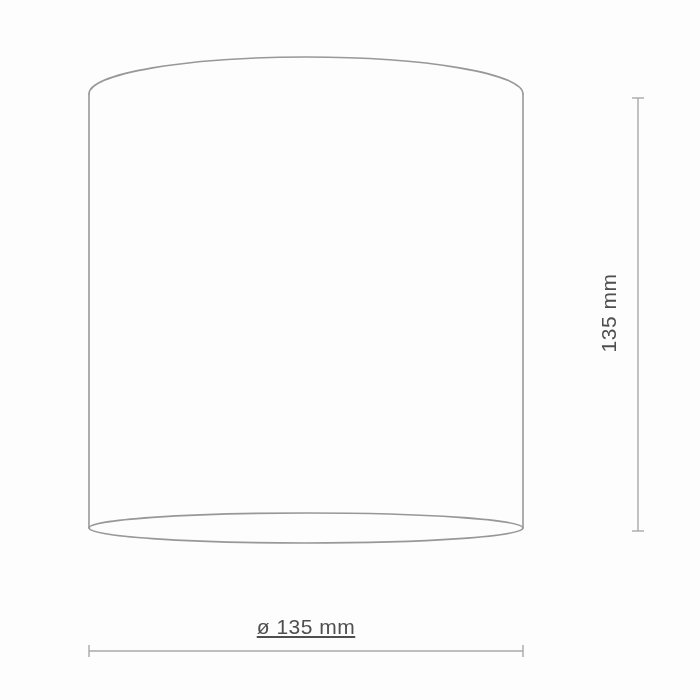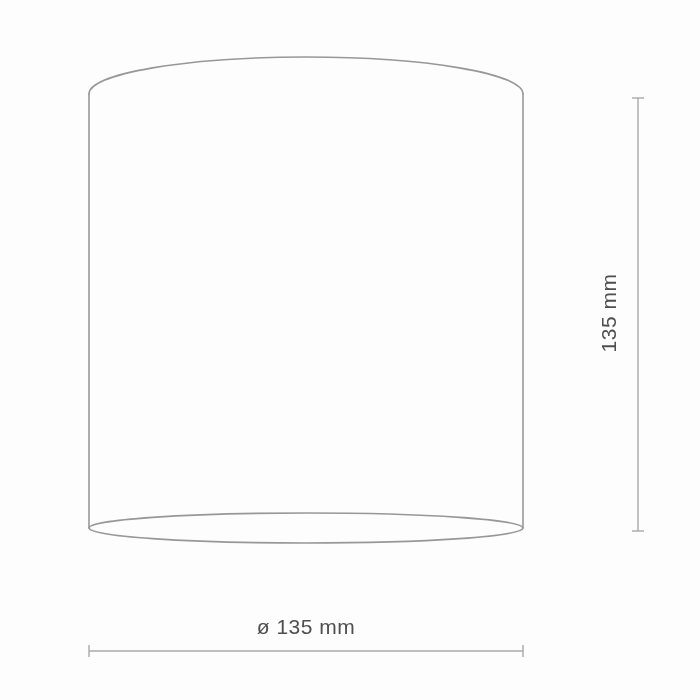--- a/index.html
+++ b/index.html
@@ -38,20 +38,21 @@
   .dim-label-height {
     left: 609px;
     top: 313px;
     transform: translate(-50%, -50%) rotate(-90deg);
     transform-origin: center center;
   }
   .dim-label-diameter {
     left: 306px;
     top: 627px;
     transform: translate(-50%, -50%);
+    text-decoration: underline;
   }
 </style>
 </head>
 <body>
 
 <div class="canvas">
 
   <svg class="drawing-svg" viewBox="0 0 700 700" aria-hidden="true">
 
     <g fill="none" stroke="#989898" stroke-width="1.6" stroke-linecap="round">

